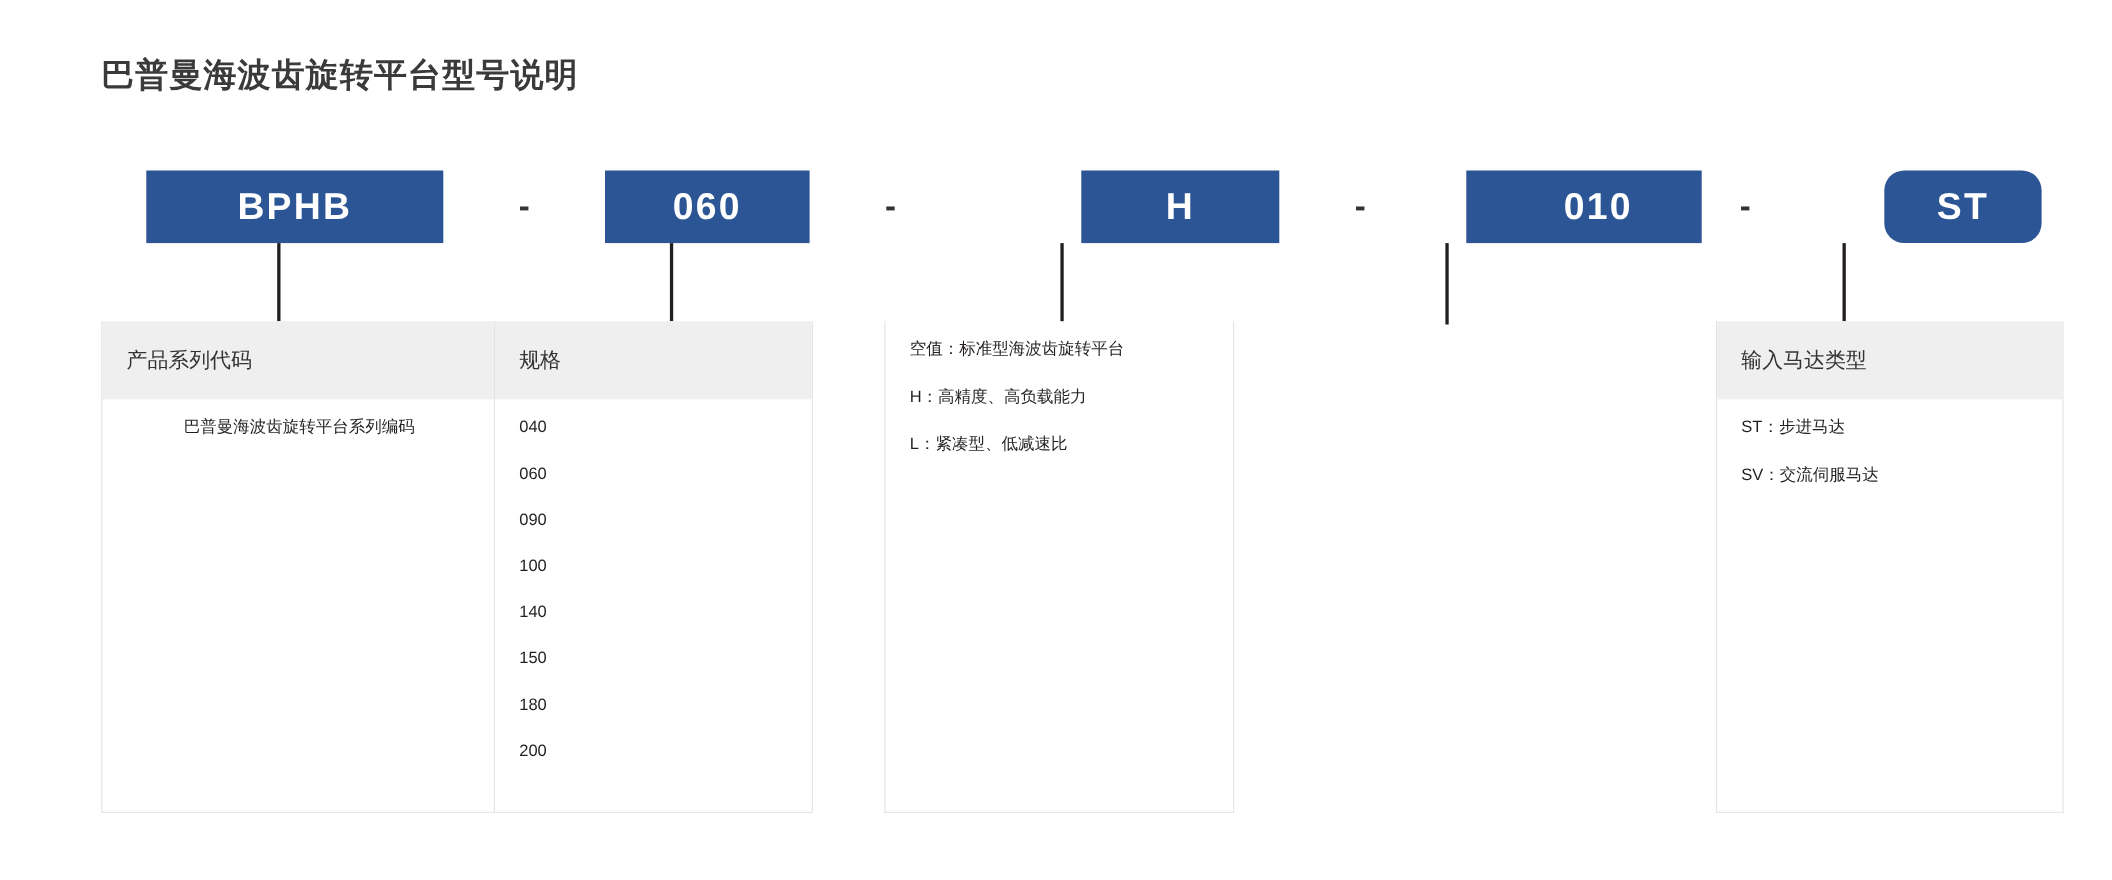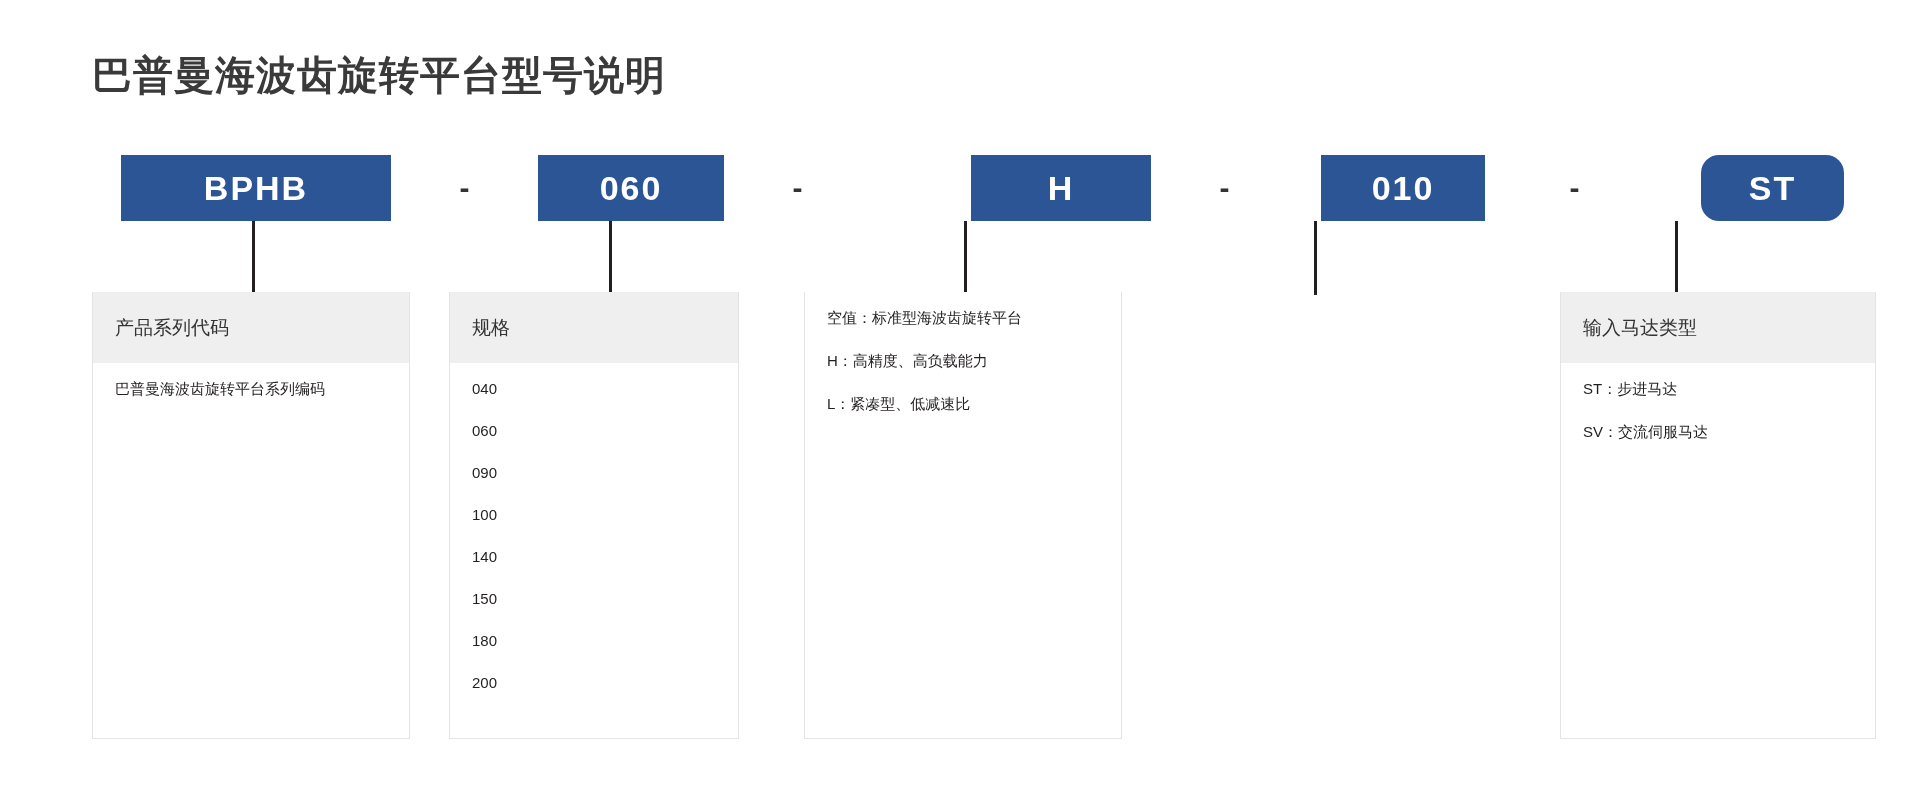--- a/index.html
+++ b/index.html
@@ -18,31 +18,31 @@
     position: relative;
     width: 1920px;
     height: 800px;
   }
 
   
   .page-title {
     position: absolute;
     left: 92px;
     top: 48px;
-    font-size: 40px;
+    font-size: 30px;
     font-weight: bold;
     color: #3a3a3a;
     letter-spacing: 1px;
     white-space: nowrap;
   }
 
   
   .code-strip {
     position: absolute;
-    left: 96px;
+    left: 108px;
     top: 155px;
     width: 1740px;
     height: 66px;
   }
   .code-box {
     position: absolute;
     top: 0;
     height: 66px;
     background: #2c5596;
     color: #ffffff;
@@ -65,21 +65,21 @@
     font-weight: bold;
   }
 
   
   .cb0 { left: 25px;   width: 270px; }
   .cd0 { left: 295px;  width: 147px; }
   .cb1 { left: 442px;  width: 186px; }
   .cd1 { left: 628px;  width: 147px; }
   .cb2 { left: 875px;  width: 180px; }
   .cd2 { left: 1055px; width: 147px; }
-  .cb3 { left: 1225px; width: 164px; }
+  .cb3 { left: 1225px; width: 188px; padding-left: 26px; }
   .cd3 { left: 1405px; width: 147px; }
   .cb4 { left: 1605px; width: 143px; border-radius: 18px; }
 
   
   .connector {
     position: absolute;
     width: 3px;
     background: #231f20;
     top: 221px;
     height: 74px;
@@ -102,21 +102,21 @@
     position: absolute;
     top: 0;
     width: 318px;
     height: 447px;
     background: #ffffff;
     border-left: 1px solid #e4e4e4;
     border-right: 1px solid #e4e4e4;
     border-bottom: 1px solid #e4e4e4;
     box-sizing: border-box;
   }
-  .c0 { left: 0px;    width: 318px; }
+  .c0 { left: 0px;    width: 358px; text-align: center; }
   .c1 { left: 357px;  width: 290px; }
   .c2 { left: 712px;  width: 318px; }
   .c3 { left: 1064px; width: 318px; }
   .c4 { left: 1424px; width: 316px; margin-left: 44px; }
 
   .col-head {
     height: 71px;
     background: #efefef;
     display: flex;
     align-items: center;

